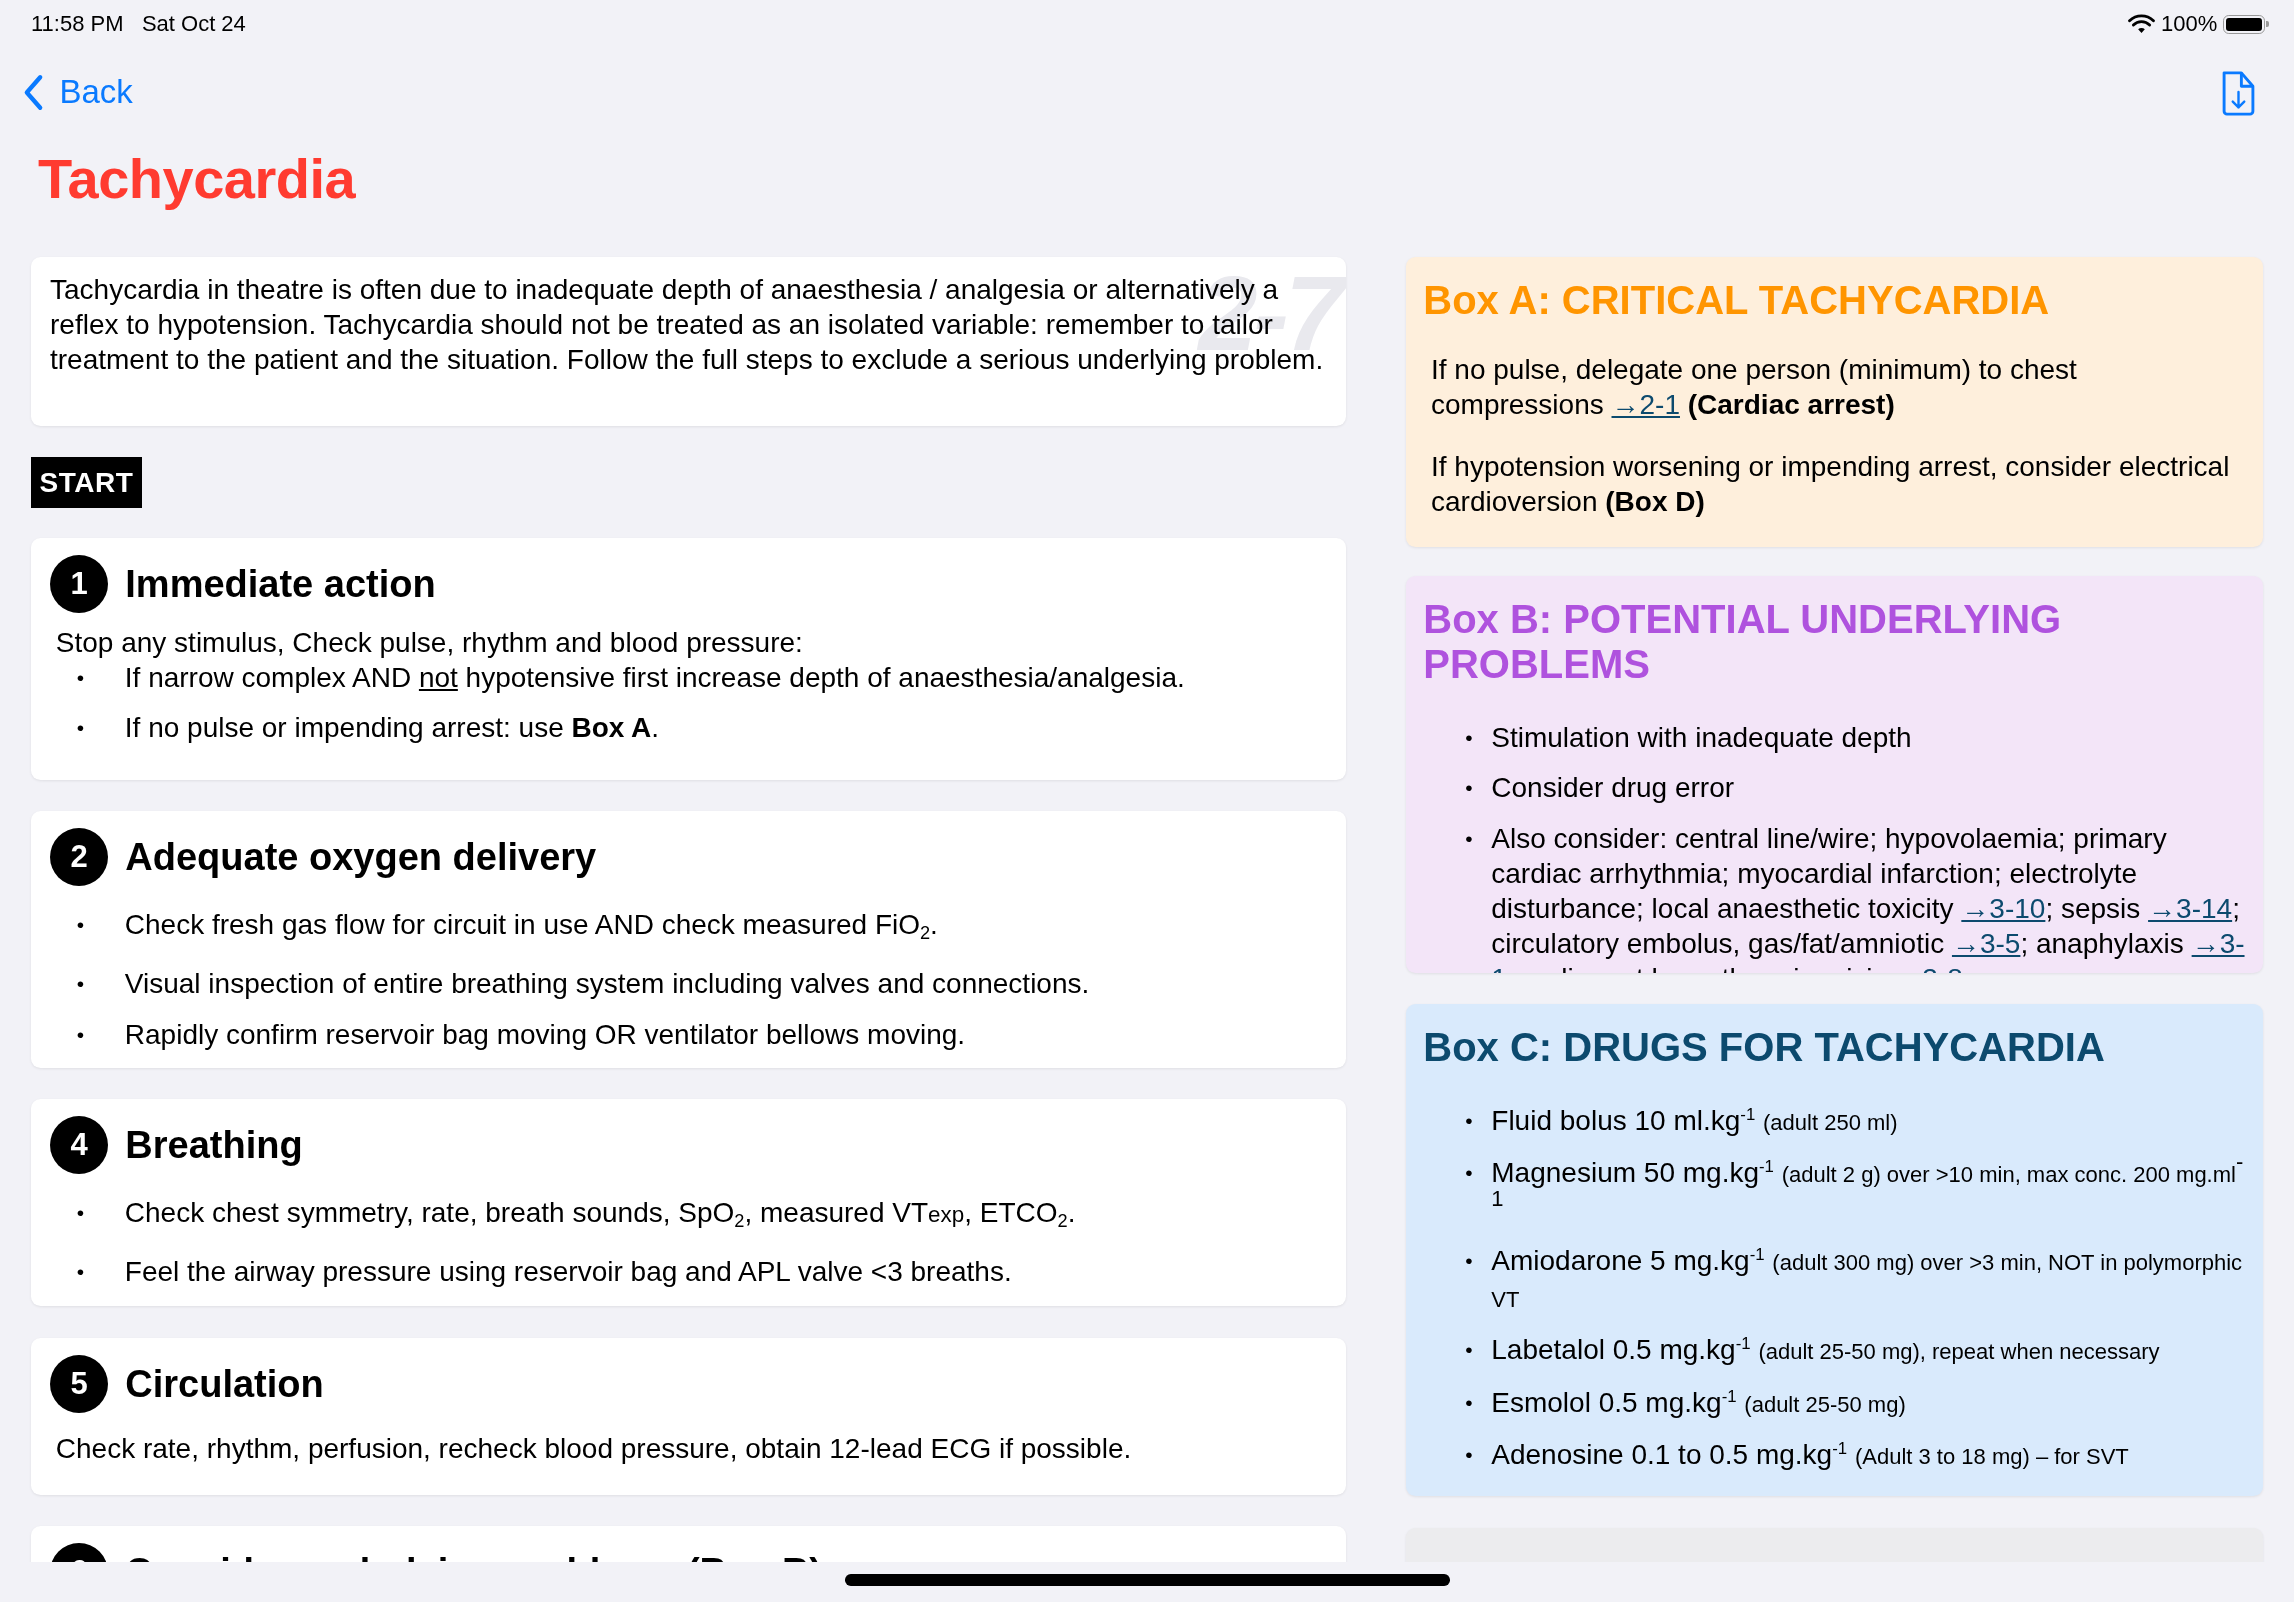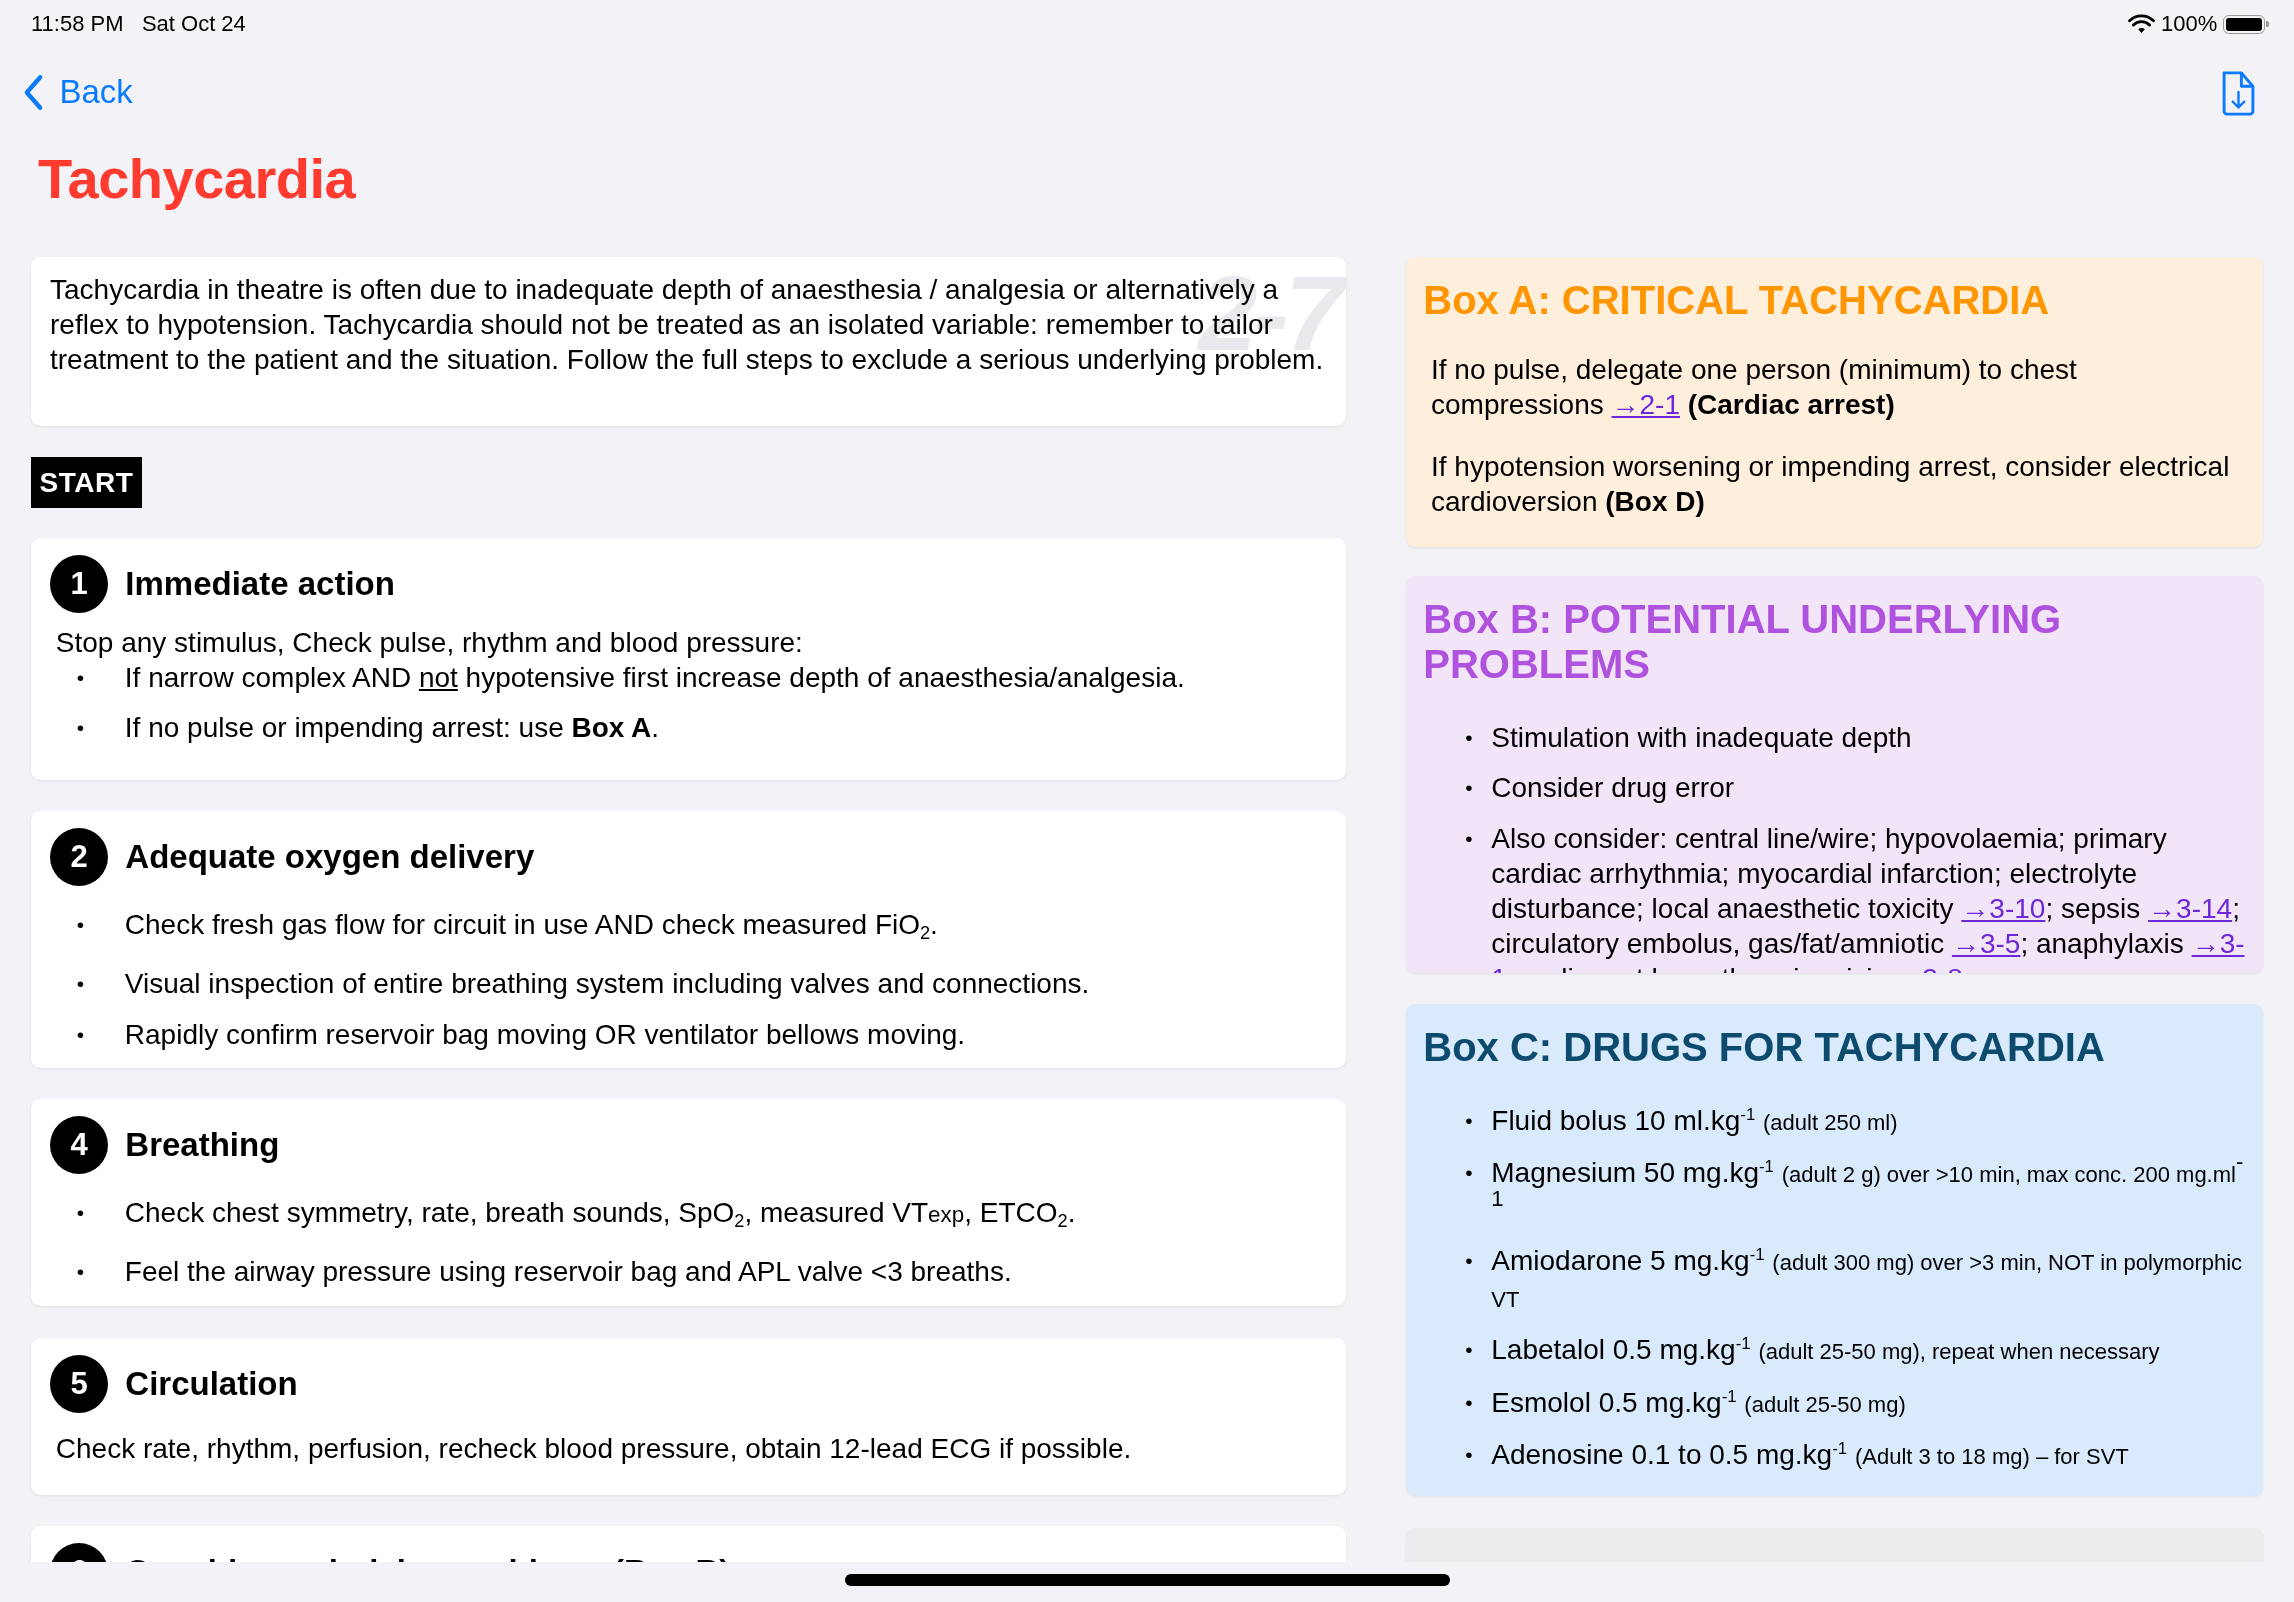--- a/index.html
+++ b/index.html
@@ -26,39 +26,39 @@
   .left { left:31px; width:1315px; }
   .intro { top:257px; height:169px; padding:15.4px 19px; font-size:28px; line-height:35px; }
   .watermark { position:absolute; right:5.8px; top:7.7px; font-size:106px; font-weight:bold; color:#e9e9ee; line-height:96px; letter-spacing:-3.8px; font-style:italic; }
   .intro .txt { position:relative; }
 
   .start { position:absolute; left:31px; top:457px; background:#000; color:#fff; font-weight:bold; font-size:28px; padding:9.6px 8.6px; letter-spacing:0.5px; }
 
   .step { padding:17.3px 19px; }
   .step-head { display:flex; align-items:center; height:58px; }
   .num { width:58px; height:58px; border-radius:50%; background:#000; color:#fff; font-weight:bold; font-size:31px; display:flex; align-items:center; justify-content:center; margin-right:17.3px; flex:none; }
-  .step-title { font-size:33px; font-weight:bold; }
+  .step-title { font-size:38px; font-weight:bold; }
   .step-body { font-size:28px; line-height:35px; margin-top:11.5px; padding-left:5.8px; }
   ul.blist { list-style:none; margin:0; padding:0; }
   ul.blist li { position:relative; padding-left:69px; margin-bottom:15.4px; }
   ul.blist li:before { content:"•"; position:absolute; left:21px; top:0; font-size:21px; }
   .lead { margin-bottom:0; }
   u { text-decoration:underline; }
   sub { font-size:0.65em; vertical-align:-0.25em; }
   sup { font-size:0.6em; vertical-align:0.6em; line-height:0; }
   .small-sub { font-size:0.8em; }
 
   .right-col { left:1406px; width:857px; }
   .box { padding:17.3px 17.3px; }
   .box-title { font-size:40px; font-weight:bold; margin-top:3.8px; }
   .box-body { font-size:28px; line-height:35px; margin-top:29px; padding-left:7.7px; }
   .box-body p { margin:0 0 27px 0; }
   .box ul.blist li { padding-left:68px; margin-bottom:15.4px; }
   .box ul.blist li:before { left:42px; }
-  .link { color:#6d28d9; text-decoration:underline; cursor:pointer; }
+  .link { color:#0c4a6e; text-decoration:underline; cursor:pointer; }
   .note { font-size:22px; }
 
   .boxA { top:257px; height:290px; background:#feefdc; }
   .boxA .box-title { color:#ff9500; }
   .boxB { top:576px; height:397px; background:#f3e5f8; }
   .boxB .box-title { color:#af52de; }
   .boxC { top:1004px; height:492px; background:#d9eafc; }
   .boxC .box-title { color:#0c4a6e; }
   .boxD { top:1528px; height:115px; background:#ececee; }
   .boxD .box-title { color:#000; }

